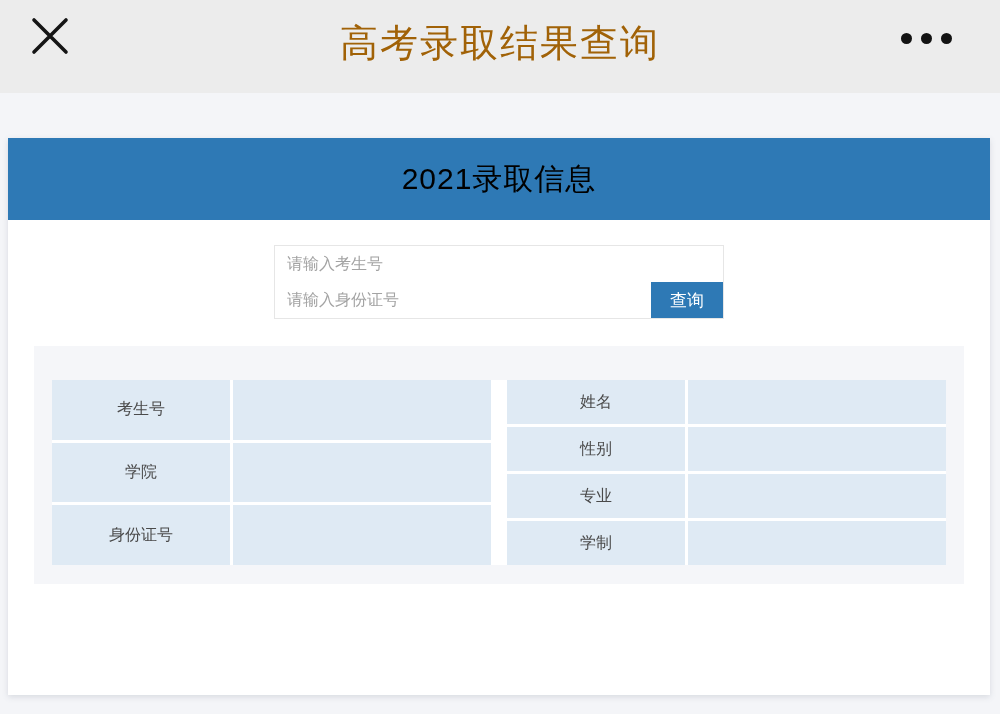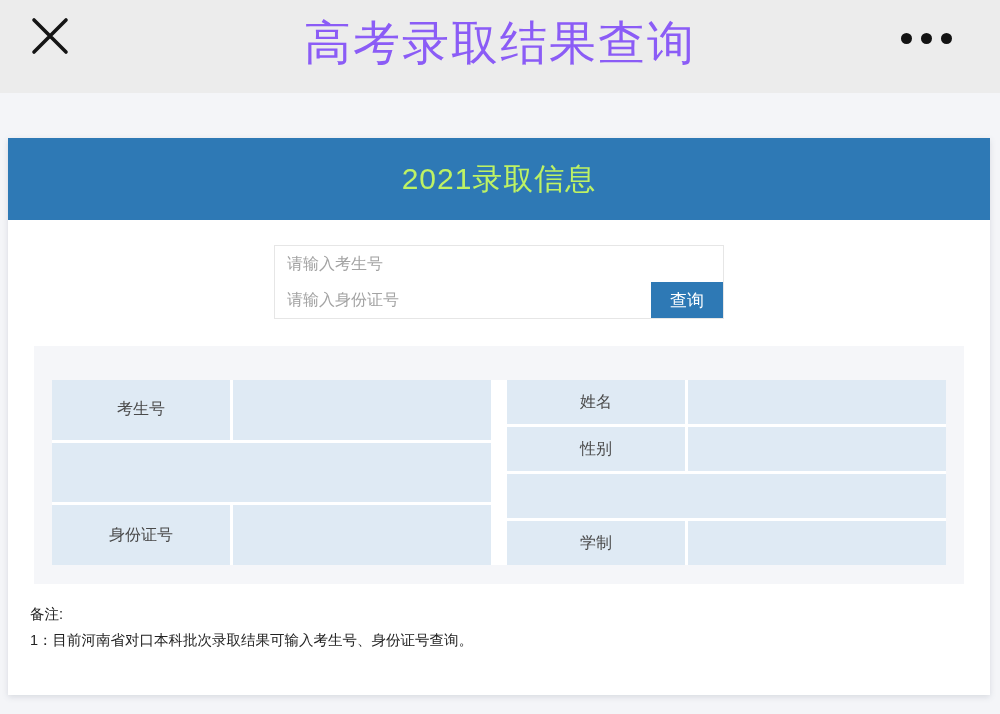--- a/index.html
+++ b/index.html
@@ -14,37 +14,37 @@
   .topbar {
     height:93px; background:#ececec;
     display:flex; align-items:center; position:relative;
   }
   .close-btn {
     position:absolute; left:28px; top:14px;
     width:44px; height:44px; display:flex; align-items:center; justify-content:center;
     cursor:pointer;
   }
   .topbar-title {
-    margin:8px auto; font-size:47px; font-weight:500; color:#8b5cf6;
+    margin:8px auto; font-size:38px; font-weight:500; color:#a16207;
     letter-spacing:2px; padding-bottom:6px;
   }
   .more-btn {
     position:absolute; right:48px; top:28px;
     display:flex; gap:9px; align-items:center; height:20px; cursor:pointer;
   }
   .dot { width:11px; height:11px; border-radius:50%; background:#131313; }
 
   
   .page { padding-top:45px; }
   .card {
     margin:0 10px 0 8px; height:557px; background:#ffffff;
     box-shadow:0 2px 6px rgba(90,100,120,0.18);
   }
   .card-header {
-    height:82px; background:#2e79b5; color:#bef264;
+    height:82px; background:#2e79b5; color:#000000;
     display:flex; align-items:center; justify-content:center;
     font-size:30px; letter-spacing:1px;
   }
 
   
   .form-area { display:flex; justify-content:center; margin-top:25px;border-radius:31px; }
   .form-box { width:450px; border:1px solid #e6e6e6; background:#fff; }
   .inp {
     display:block; width:100%; height:36px; border:none; outline:none;
     font-size:16px; padding:0 12px; color:#333;
@@ -120,49 +120,47 @@
 
       <div class="panel">
         <div class="tables-wrap">
 
           <div class="tbl">
             <div class="trow">
               <div class="tlabel">考生号</div>
               <div class="tvalue"></div>
             </div>
             <div class="trow">
+              <div class="tlabel">学院</div>
               <div class="tvalue"></div>
             </div>
             <div class="trow">
               <div class="tlabel">身份证号</div>
               <div class="tvalue"></div>
             </div>
           </div>
 
           <div class="tbl">
             <div class="trow">
               <div class="tlabel">姓名</div>
               <div class="tvalue"></div>
             </div>
             <div class="trow">
               <div class="tlabel">性别</div>
               <div class="tvalue"></div>
             </div>
             <div class="trow">
+              <div class="tlabel">专业</div>
               <div class="tvalue"></div>
             </div>
             <div class="trow">
               <div class="tlabel">学制</div>
               <div class="tvalue"></div>
             </div>
           </div>
 
         </div>
       </div>
 
-      <div class="notes">
-        <div>备注:</div>
-        <div>1：目前河南省对口本科批次录取结果可输入考生号、身份证号查询。</div>
-      </div>
 
     </section>
   </main>
 </div>
 
 </body></html>

